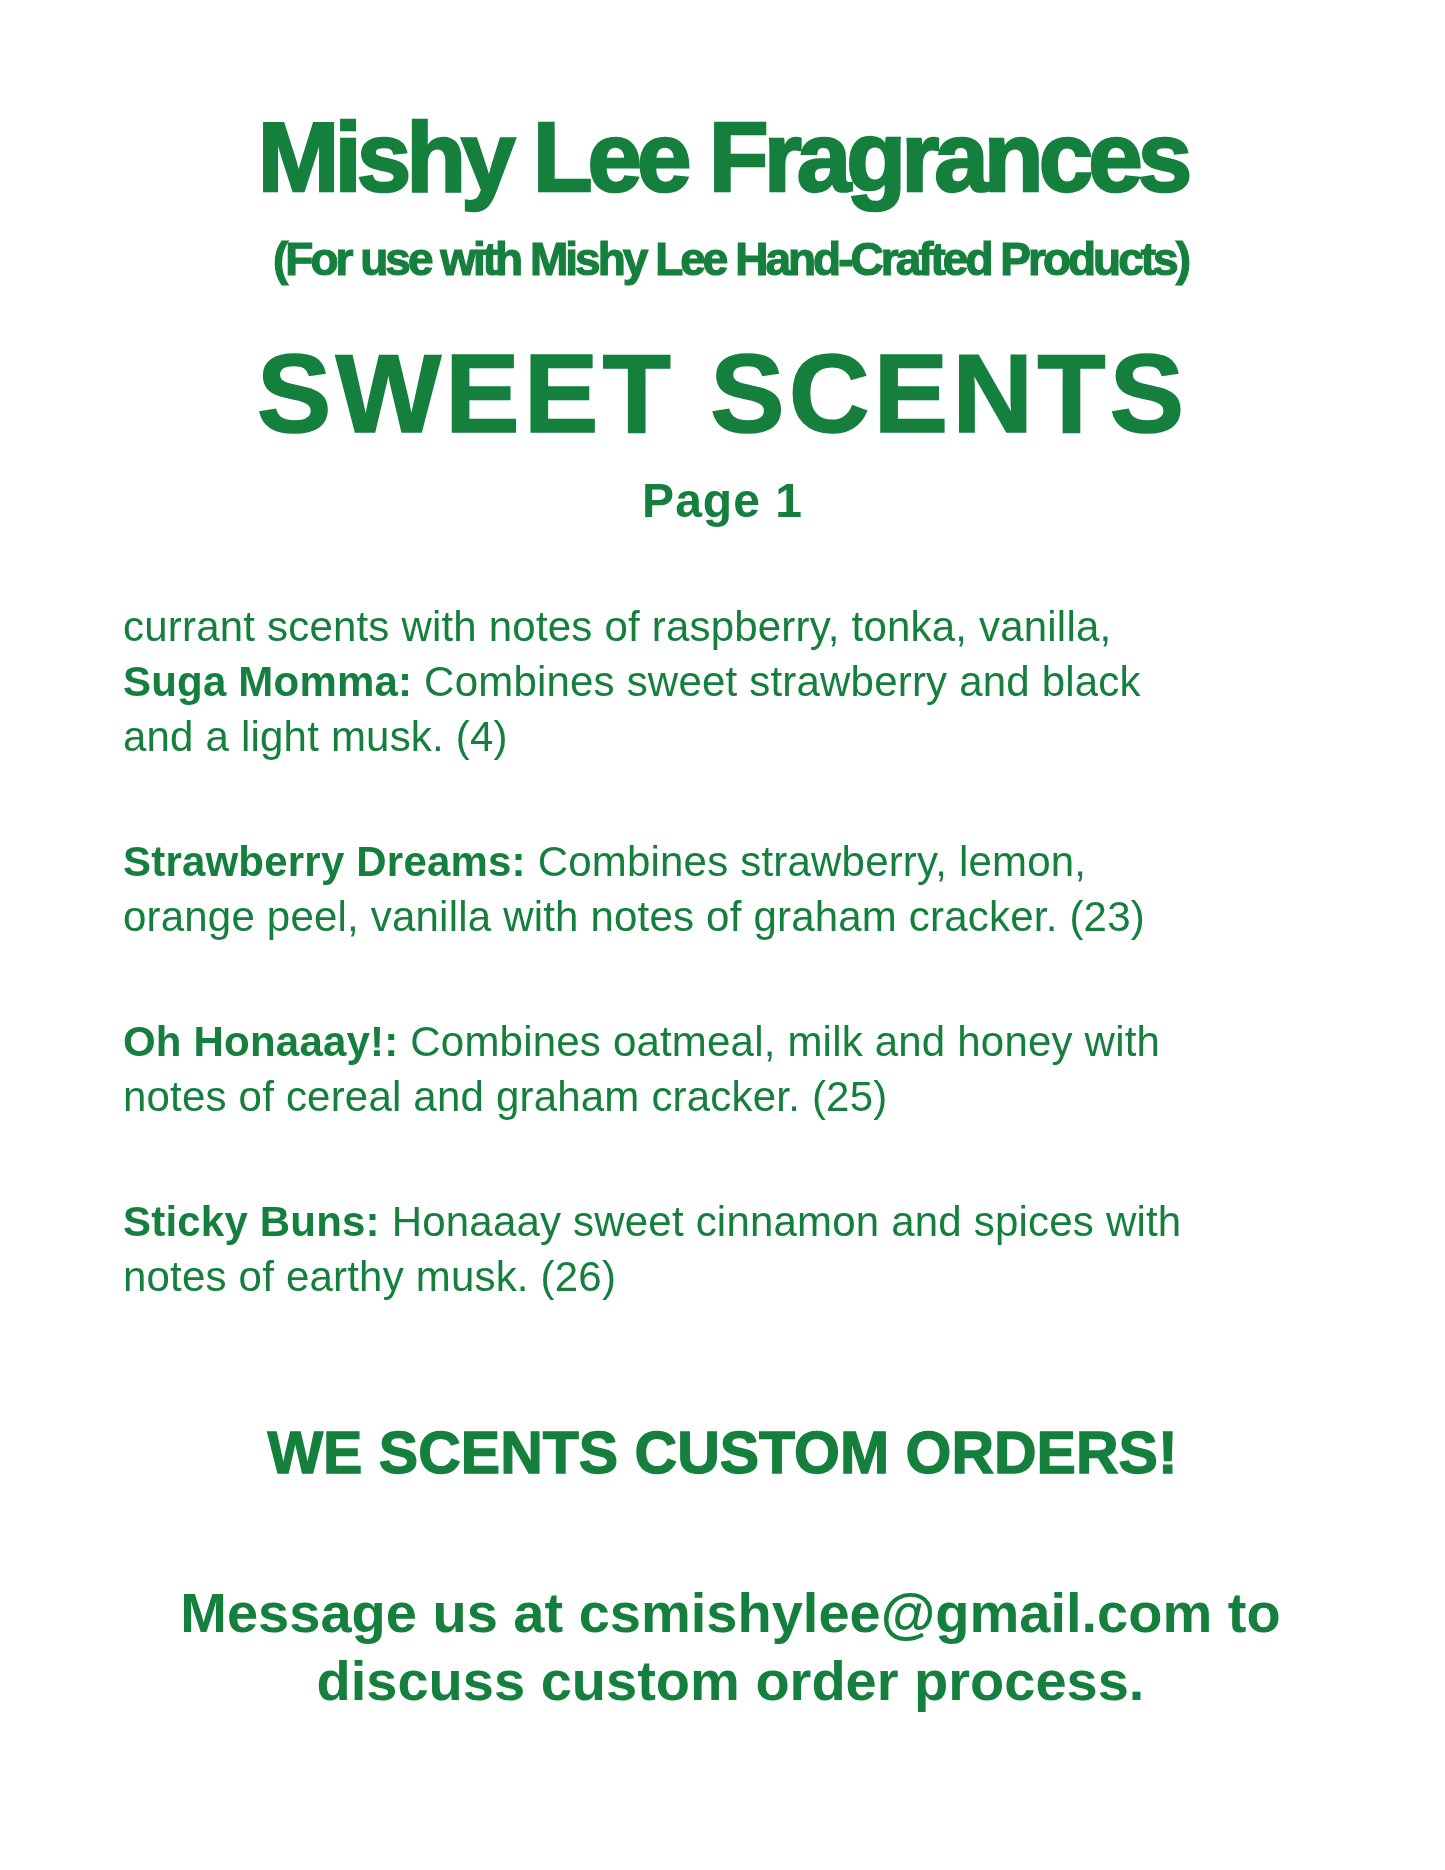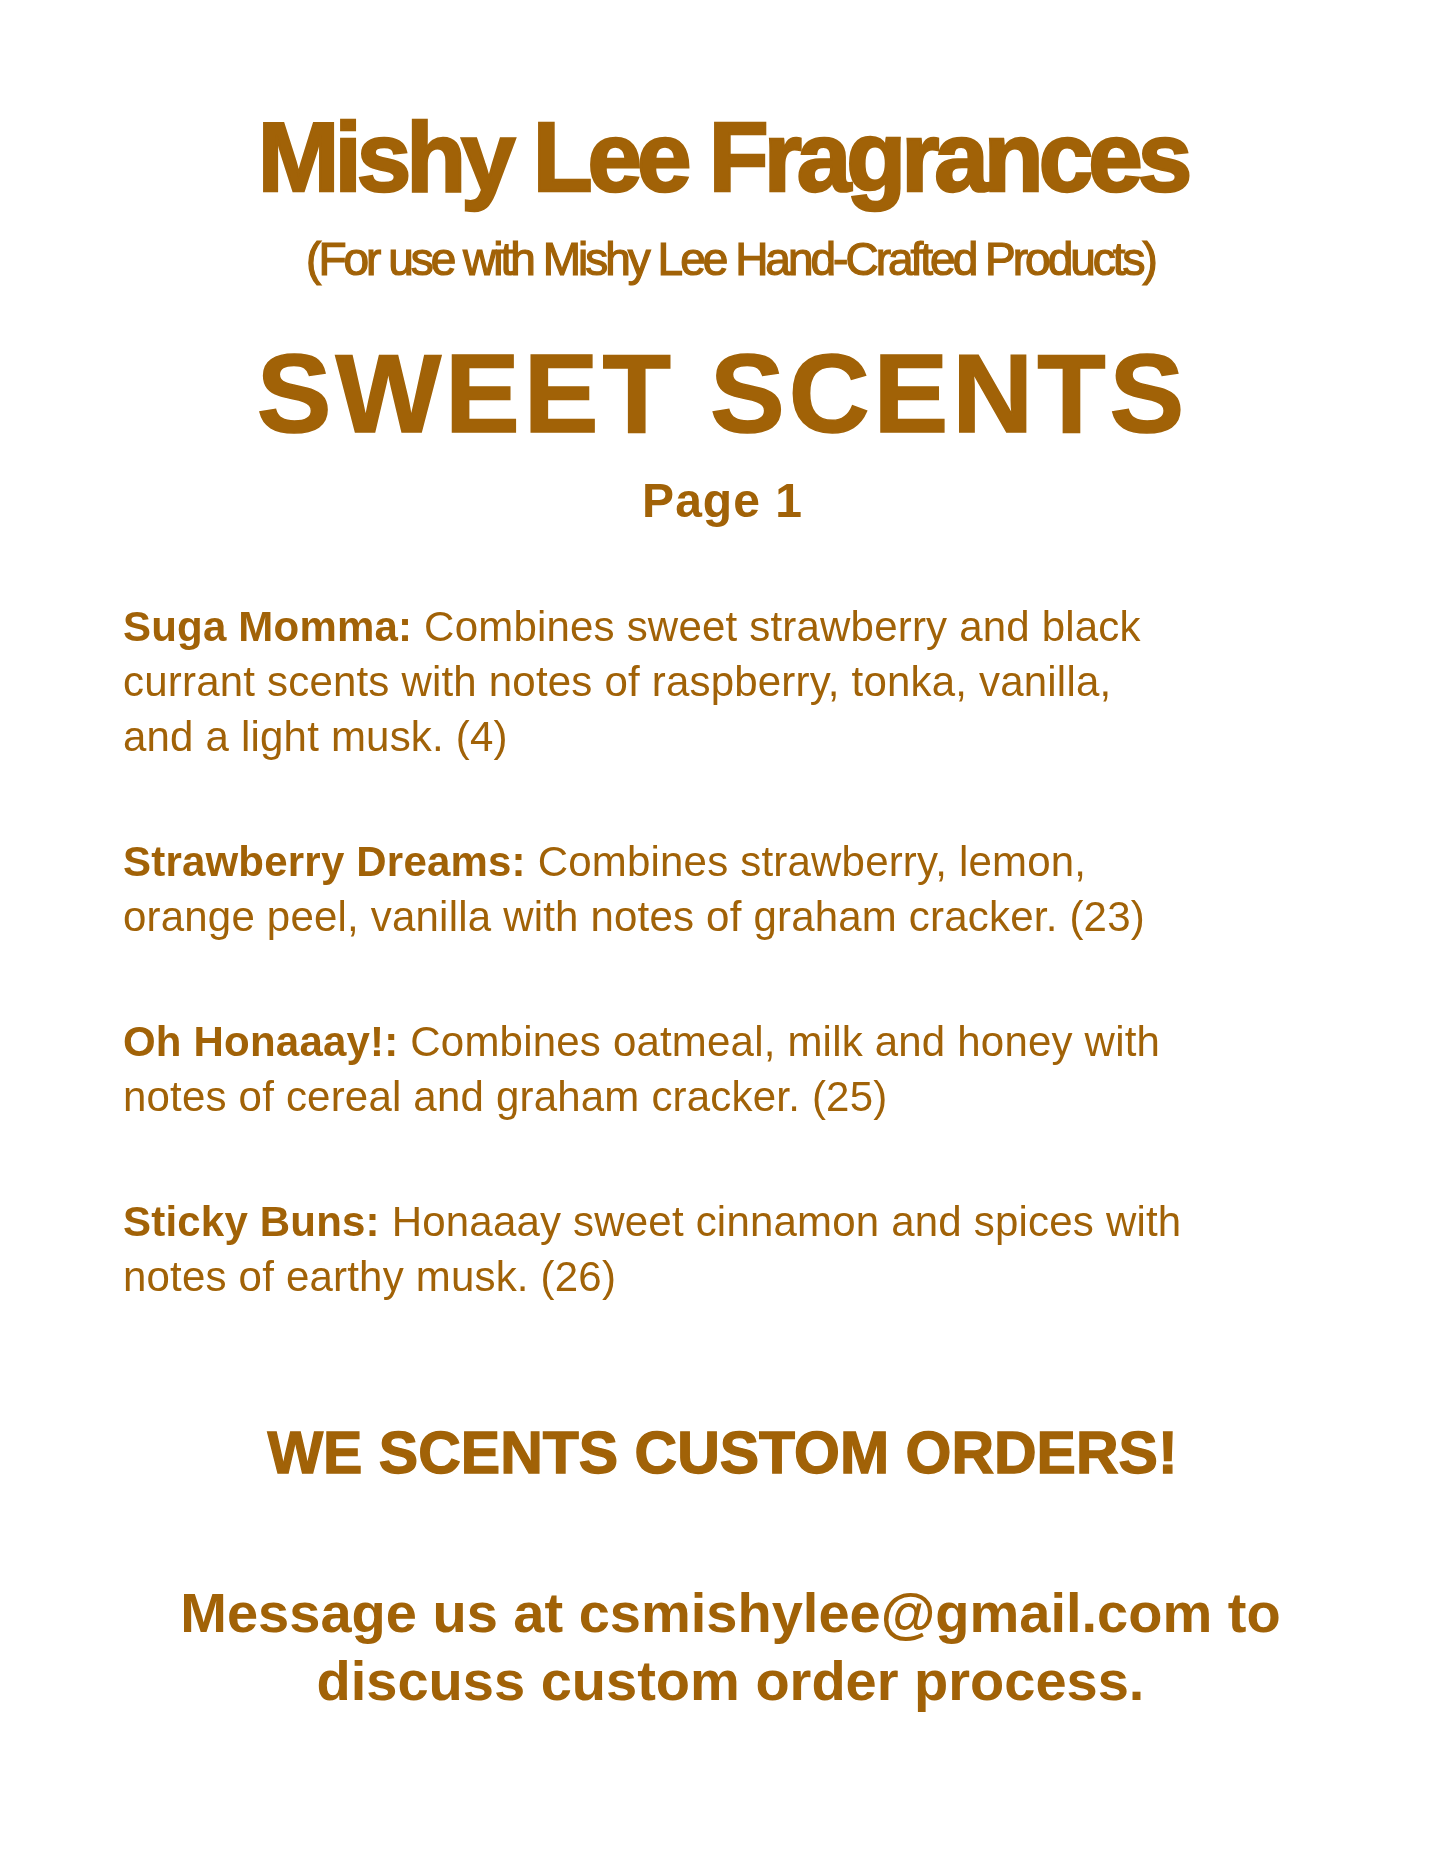--- a/index.html
+++ b/index.html
@@ -1,40 +1,40 @@
 <!DOCTYPE html>
 <html><head>
 <meta charset="utf-8">
 <style>
   html, body { margin: 0; padding: 0; background: #ffffff; }
   .page {
     position: relative;
     width: 1445px;
     height: 1870px;
     background: #ffffff;
-    color: #a16207;
+    color: #15803d;
     font-family: "Liberation Sans", sans-serif;
     overflow: hidden;
   }
 
   .brand-title {
     margin: 0;
     padding-top: 108px;
     font-size: 98px;
     line-height: 1;
     font-weight: bold;
     letter-spacing: -5px;
     text-align: center;
     -webkit-text-stroke: 2.5px currentColor;
   }
   .brand-subtitle {
     margin-top: 30px;
     font-size: 46px;
     line-height: 1;
-    font-weight: normal;
+    font-weight: bold;
     letter-spacing: -3px;
     text-align: center;
     margin-left: 16px;
     -webkit-text-stroke: 1.2px currentColor;
   }
   .section-title {
     margin-top: 56px;
     font-size: 112px;
     line-height: 1;
     font-weight: bold;
@@ -90,22 +90,22 @@
 
   <div class="brand-subtitle">(For use with Mishy Lee Hand-Crafted Products)</div>
 
   <div class="section-title">SWEET SCENTS</div>
 
   <div class="page-label">Page 1</div>
 
   <div class="scents">
 
     <p class="scent">
+      <span class="line">currant scents with notes of raspberry, tonka, vanilla,</span>
       <span class="line"><span class="scent-name">Suga Momma:</span> <span>Combines sweet strawberry and black</span></span>
-      <span class="line">currant scents with notes of raspberry, tonka, vanilla,</span>
       <span class="line">and a light musk. (4)</span>
     </p>
 
     <p class="scent">
       <span class="line"><span class="scent-name">Strawberry Dreams:</span> <span>Combines strawberry, lemon,</span></span>
       <span class="line">orange peel, vanilla with notes of graham cracker. (23)</span>
     </p>
 
     <p class="scent">
       <span class="line"><span class="scent-name">Oh Honaaay!:</span> <span>Combines oatmeal, milk and honey with</span></span>

